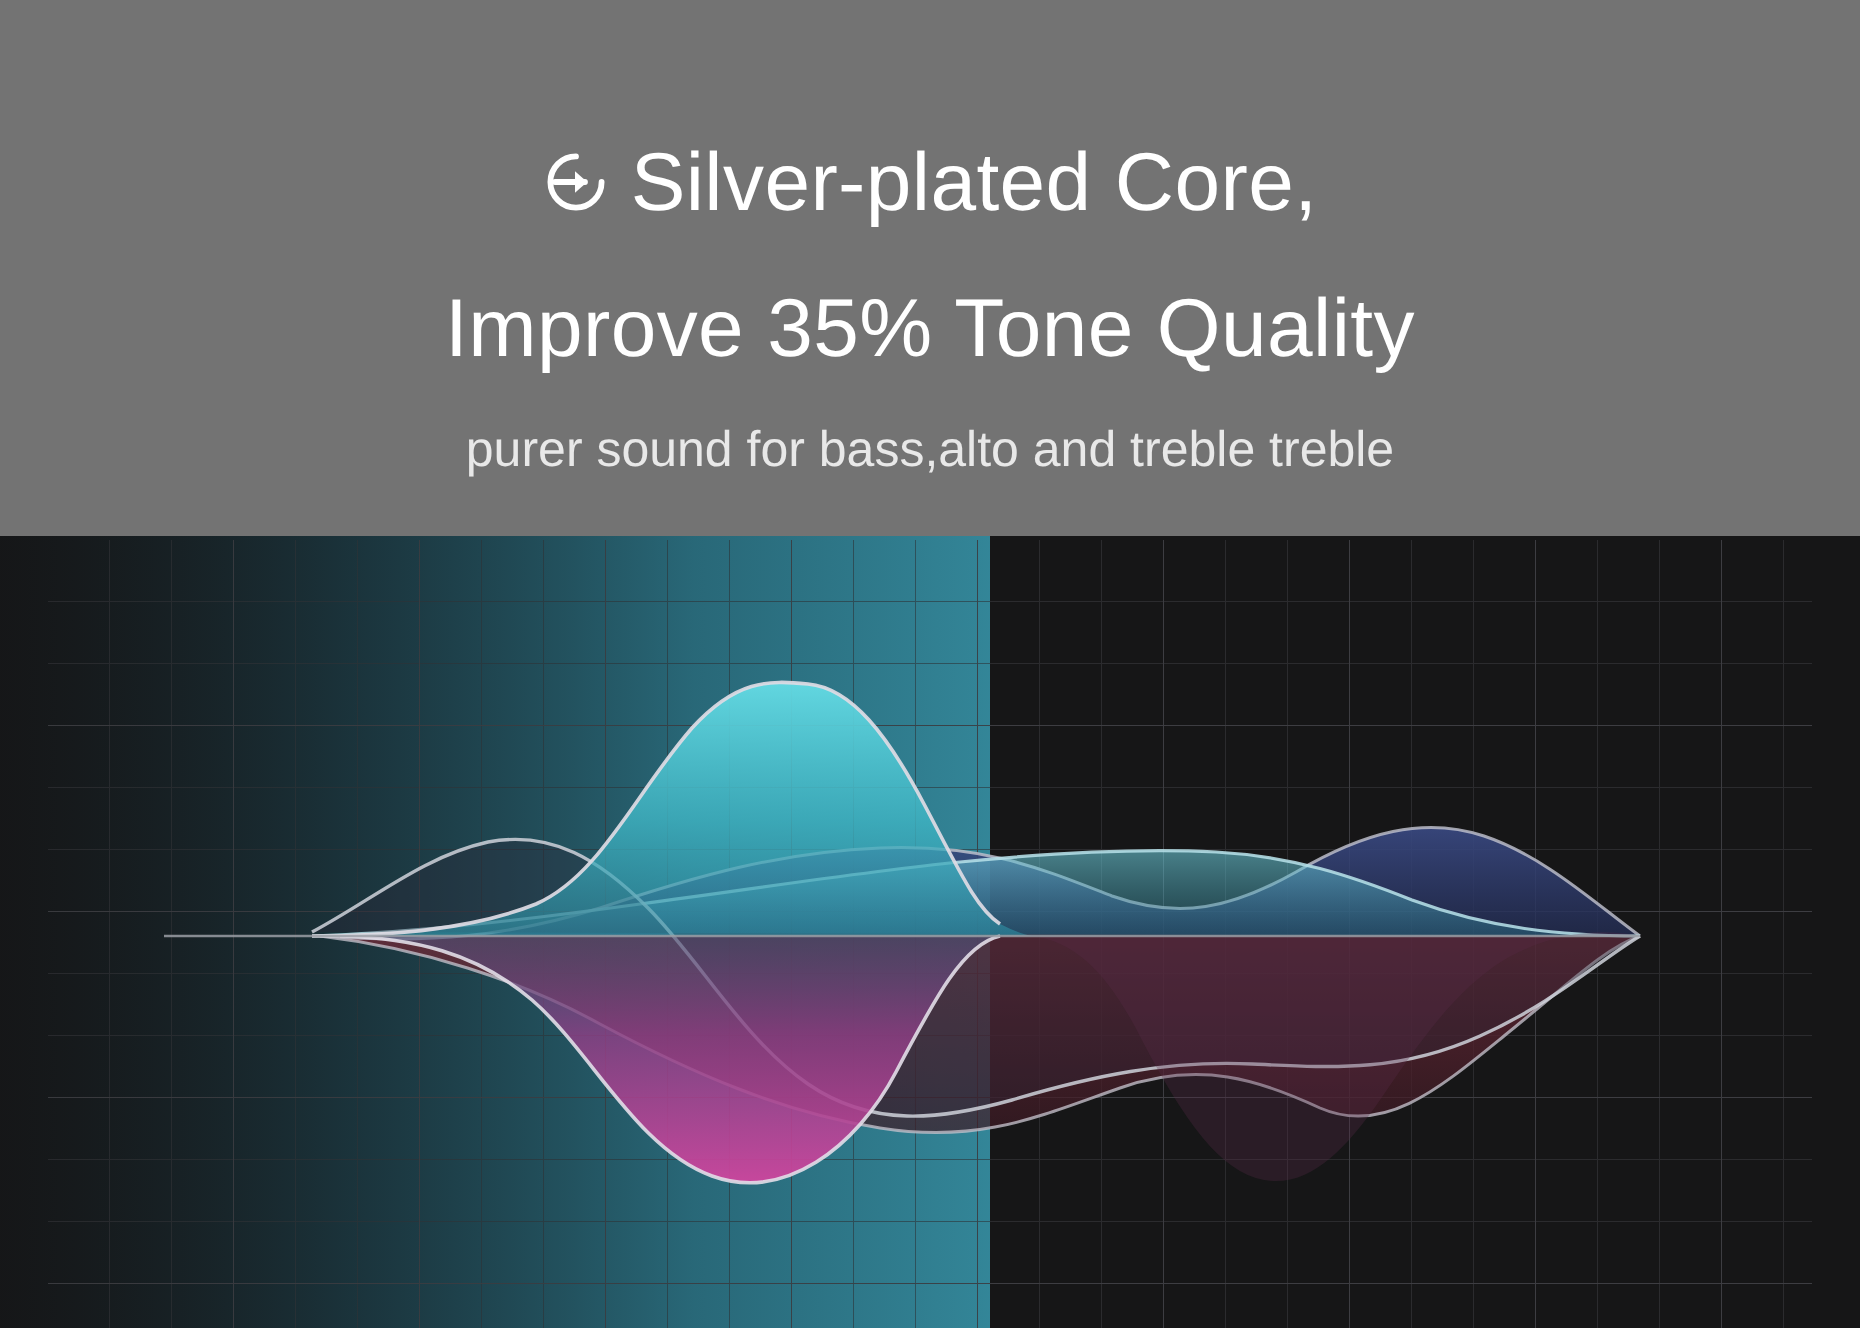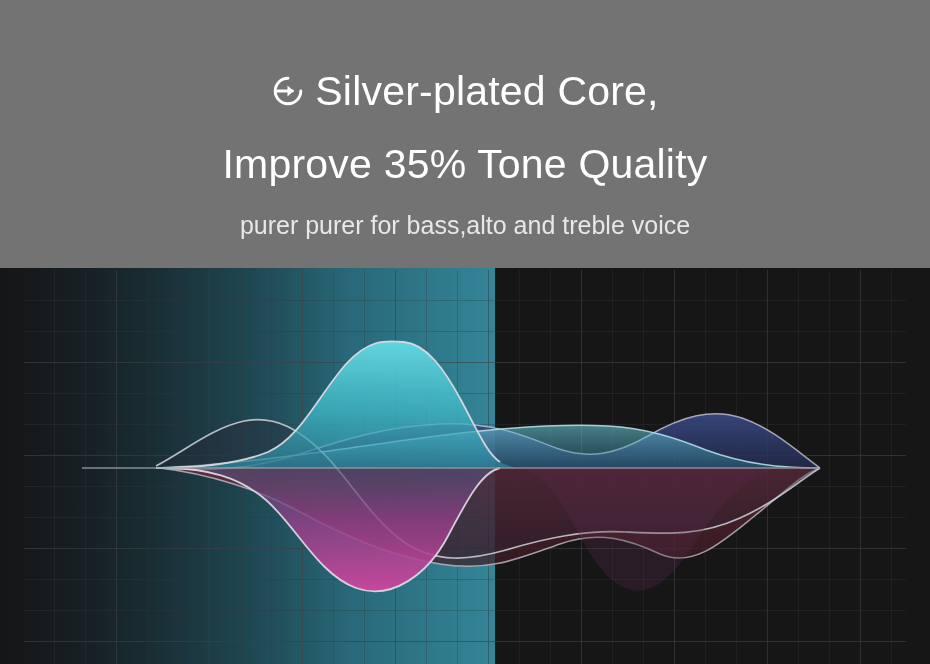--- a/index.html
+++ b/index.html
@@ -87,21 +87,21 @@
         <svg width="34" height="34" viewBox="0 0 34 34">
           <path d="M17 4.2 A12.8 12.8 0 1 0 29.8 17" fill="none" stroke="#ffffff" stroke-width="2.9" stroke-linecap="round"></path>
           <path d="M6.5 17 L21.5 17" stroke="#ffffff" stroke-width="2.9" stroke-linecap="round"></path>
           <path d="M16.5 11.6 L22.6 17 L16.5 22.4 Z" fill="#ffffff"></path>
         </svg>
       </span><span>Silver-plated Core,</span>
     </div>
 
     <div class="title-line title-line-2">Improve 35% Tone Quality</div>
 
-    <div class="subtitle">purer purer for bass,alto and treble voice</div>
+    <div class="subtitle">purer sound for bass,alto and treble treble</div>
   </div>
 
   <div class="viz">
     <svg class="viz-svg" width="930" height="396" viewBox="0 0 930 396">
       <defs>
 
         <pattern id="gridMinor" width="31" height="31" patternUnits="userSpaceOnUse" x="24" y="2">
           <path d="M31 0 V31 M0 31 H31" fill="none" stroke="#2b2b2e" stroke-width="1"></path>
         </pattern>
         <pattern id="gridMajor" width="93" height="93" patternUnits="userSpaceOnUse" x="24" y="2">

